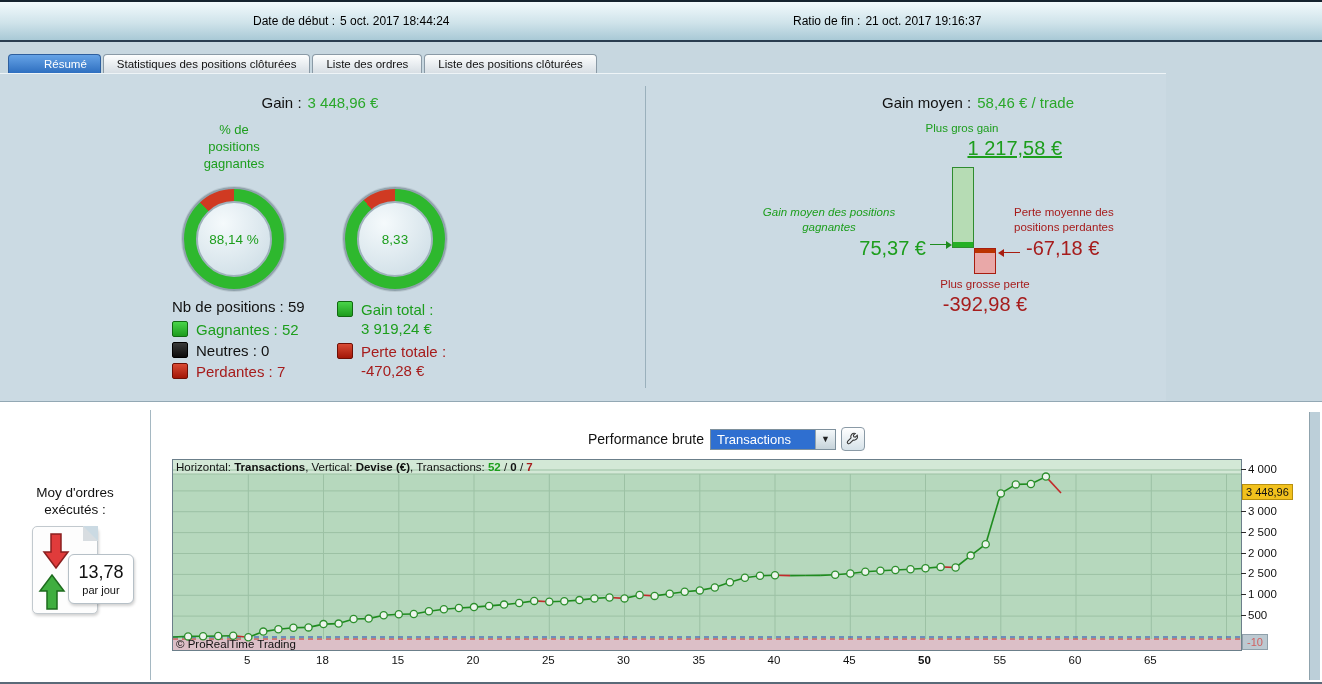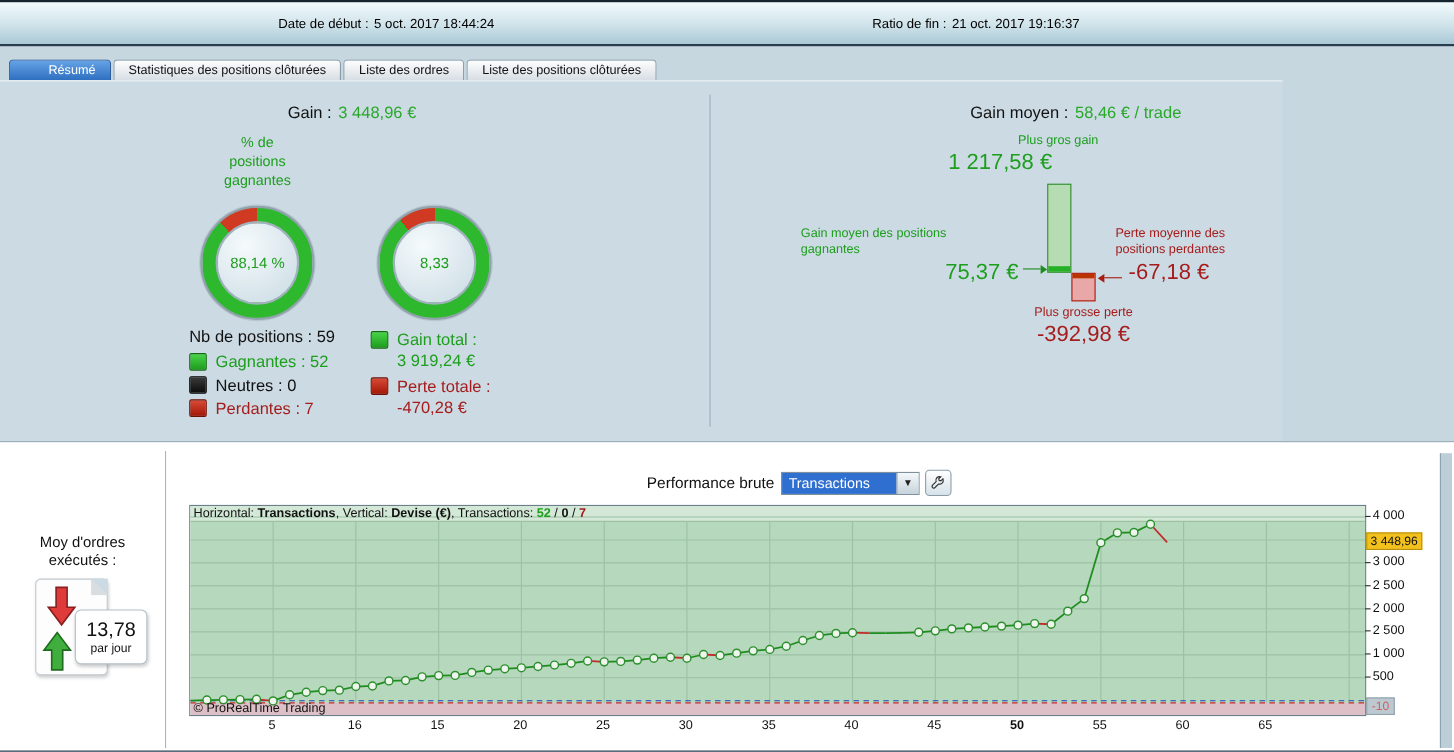--- a/index.html
+++ b/index.html
@@ -182,30 +182,30 @@
         <span class="dred pre">Perte totale :
 -470,28 €</span>
     </div>
 
     <div class="right-panel">
       <div class="gm-title">
         <span>Gain moyen :</span><span class="val">58,46 € / trade</span>
       </div>
 
       <div class="small-lbl green center" style="left:214px;top:47px;width:200px;">Plus gros gain</div>
-      <div class="big-val green center" style="left:214px;top:63px;width:200px;text-align:left;">1 217,58 €</div>
+      <div class="big-val green center" style="left:214px;top:63px;width:200px;text-align:right;text-decoration:underline;">1 217,58 €</div>
 
       <div class="bar gain" id="bar-gain" style="bottom: auto; top: 93px; height: 81px;">
         <div class="strip" id="bar-gain-strip" style="height: 5px;"></div>
       </div>
       <div class="bar loss" id="bar-loss" style="height: 26px;">
         <div class="strip" id="bar-loss-strip" style="height: 4px;"></div>
       </div>
 
-      <div class="small-lbl green pre" style="left:80px;top:131px;width:202px;text-align:left;">Gain moyen des positions
+      <div class="small-lbl green pre" style="left:80px;top:131px;width:202px;text-align:center;font-style:italic;">Gain moyen des positions
 gagnantes</div>
       <div class="arrow-line" style="left:282px;top:170px;width:16px;border-color:#1f8c1f;"></div>
       <div class="arrow-head" style="left:298px;top:166.5px;border-left:6px solid #1f8c1f;"></div>
       <div class="big-val green" style="left:82px;top:163px;width:196px;text-align:right;">75,37 €</div>
 
       <div class="small-lbl dred pre" style="left:366px;top:131px;width:220px;">Perte moyenne des
 positions perdantes</div>
       <div class="arrow-line" style="left:356px;top:178px;width:16px;border-color:#a81d10;"></div>
       <div class="arrow-head" style="left:350px;top:174.5px;border-right:6px solid #a81d10;"></div>
       <div class="big-val dred" style="left:378px;top:163px;">-67,18 €</div>
@@ -393,21 +393,21 @@
           <circle cx="872.9" cy="16.6" r="3.6" fill="#edf5ed" stroke="#2d8f2d" stroke-width="1.3"></circle>
         </svg>
     </div>
     <div class="plot-header">
       <span>Horizontal: </span><b>Transactions</b><span>, Vertical: </span><b>Devise (€)</b><span>, Transactions: </span><b class="green">52</b><span> / </span><b>0</b><span> / </span><b class="dred">7</b>
     </div>
     <div class="copyright">© ProRealTime Trading</div>
 
     <div id="chart-axes">
         <span class="xl" style="left: 232.3px;">5</span>
-        <span class="xl" style="left: 307.5px;">16</span>
+        <span class="xl" style="left: 307.5px;">18</span>
         <span class="xl" style="left: 382.8px;">15</span>
         <span class="xl" style="left: 458px;">20</span>
         <span class="xl" style="left: 533.3px;">25</span>
         <span class="xl" style="left: 608.5px;">30</span>
         <span class="xl" style="left: 683.8px;">35</span>
         <span class="xl" style="left: 759px;">40</span>
         <span class="xl" style="left: 834.3px;">45</span>
         <span class="xl" style="left: 909.5px; font-weight: bold;">50</span>
         <span class="xl" style="left: 984.8px;">55</span>
         <span class="xl" style="left: 1060px;">60</span>

